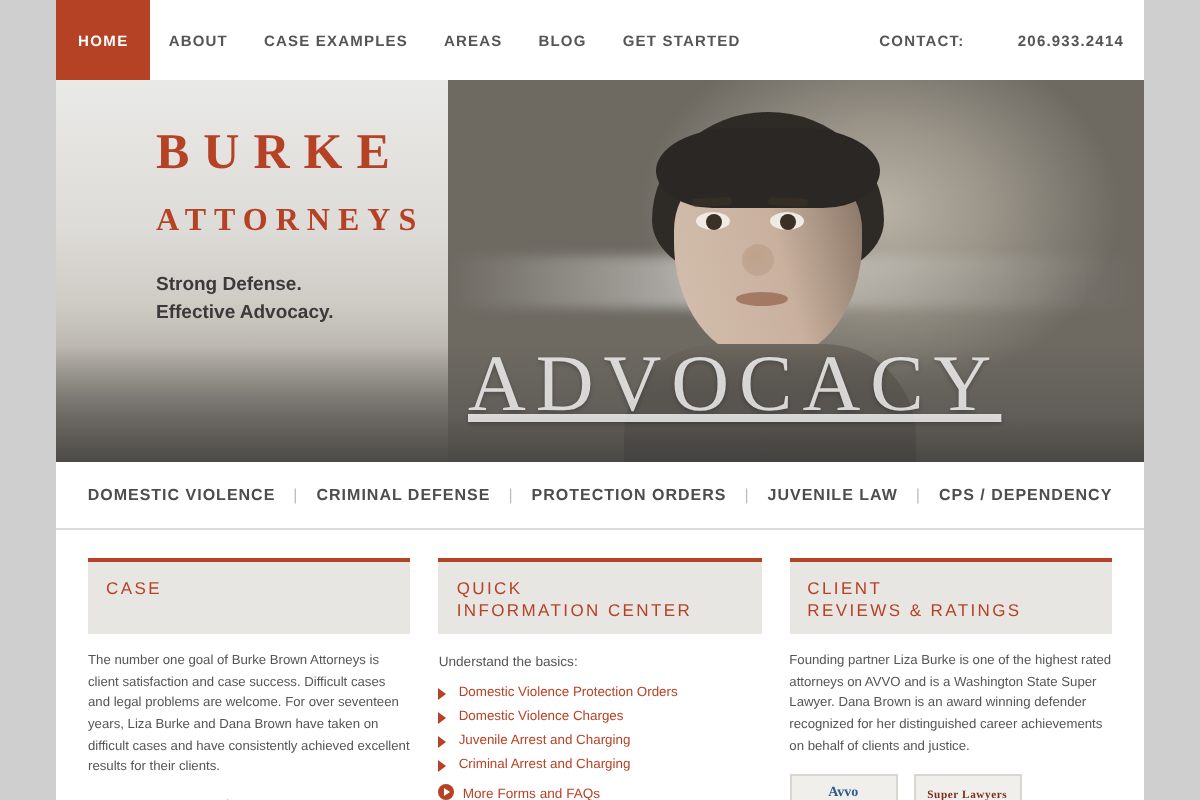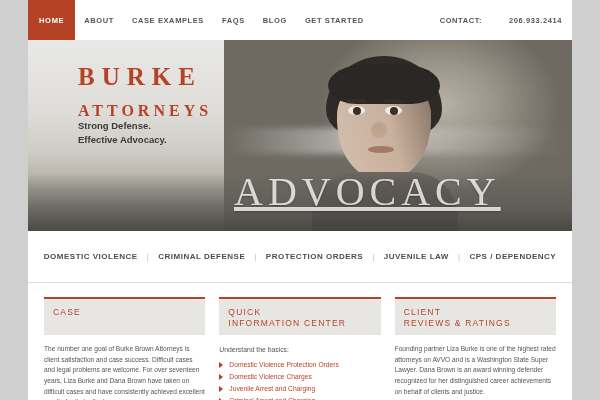--- a/index.html
+++ b/index.html
@@ -203,29 +203,29 @@
     color: #b64226;
     font-family: "Liberation Serif", serif;
     font-weight: bold;
     letter-spacing: 7px;
     line-height: 1;
   }
   .brand-line.b1 { font-size: 25px; }
   .brand-line.b2 { font-size: 25px; margin-top: 22px; }
   .brand-line.b3 { font-size: 16px; margin-top: 14px; letter-spacing: 4px; }
   .tagline {
-    margin-top: 0;
+    margin-top: 17px;
     color: #3a3a3a;
     font-size: 9.5px;
     font-weight: bold;
     line-height: 1.45;
   }
   
   .practice {
-    height: 52px;
+    height: 34px;
     background: #ffffff;
     border-bottom: 1px solid #dcdcdc;
     display: flex;
     align-items: center;
     justify-content: center;
     gap: 0;
     font-size: 8px;
     letter-spacing: 0.5px;
     color: #4d4d4d;
     font-weight: bold;
@@ -346,39 +346,39 @@
     background: #f1efec;
     border: 1px solid #d9d5d0;
     display: flex;
     flex-direction: column;
     align-items: center;
     justify-content: center;
     overflow: hidden;
   }
   .badge .bt {
     font-size: 7px;
-    font-weight: normal;
+    font-weight: bold;
     color: #2b5c8a;
     font-family: "Liberation Serif", serif;
     line-height: 1;
   }
   .badge .bs { font-size: 3.6px; color: #777; line-height: 1; margin-top: 1px; }
   .badge.sl .bt { color: #7d2a1f; font-size: 5.6px; letter-spacing: .3px; }
 </style>
 </head>
 <body>
 
 <div id="page">
   <div class="site">
 
     <div class="nav">
       <div class="nav-home">HOME</div>
       <div class="nav-item">ABOUT</div>
       <div class="nav-item">CASE EXAMPLES</div>
-      <div class="nav-item">FAQS</div>
+      <div class="nav-item">AREAS</div>
       <div class="nav-item">BLOG</div>
       <div class="nav-item">GET STARTED</div>
       <div class="nav-contact">
         <span>CONTACT:</span>&nbsp;<span class="num">206.933.2414</span>
       </div>
     </div>
 
     <div class="hero">
       <div class="hero-bg"></div>
 

